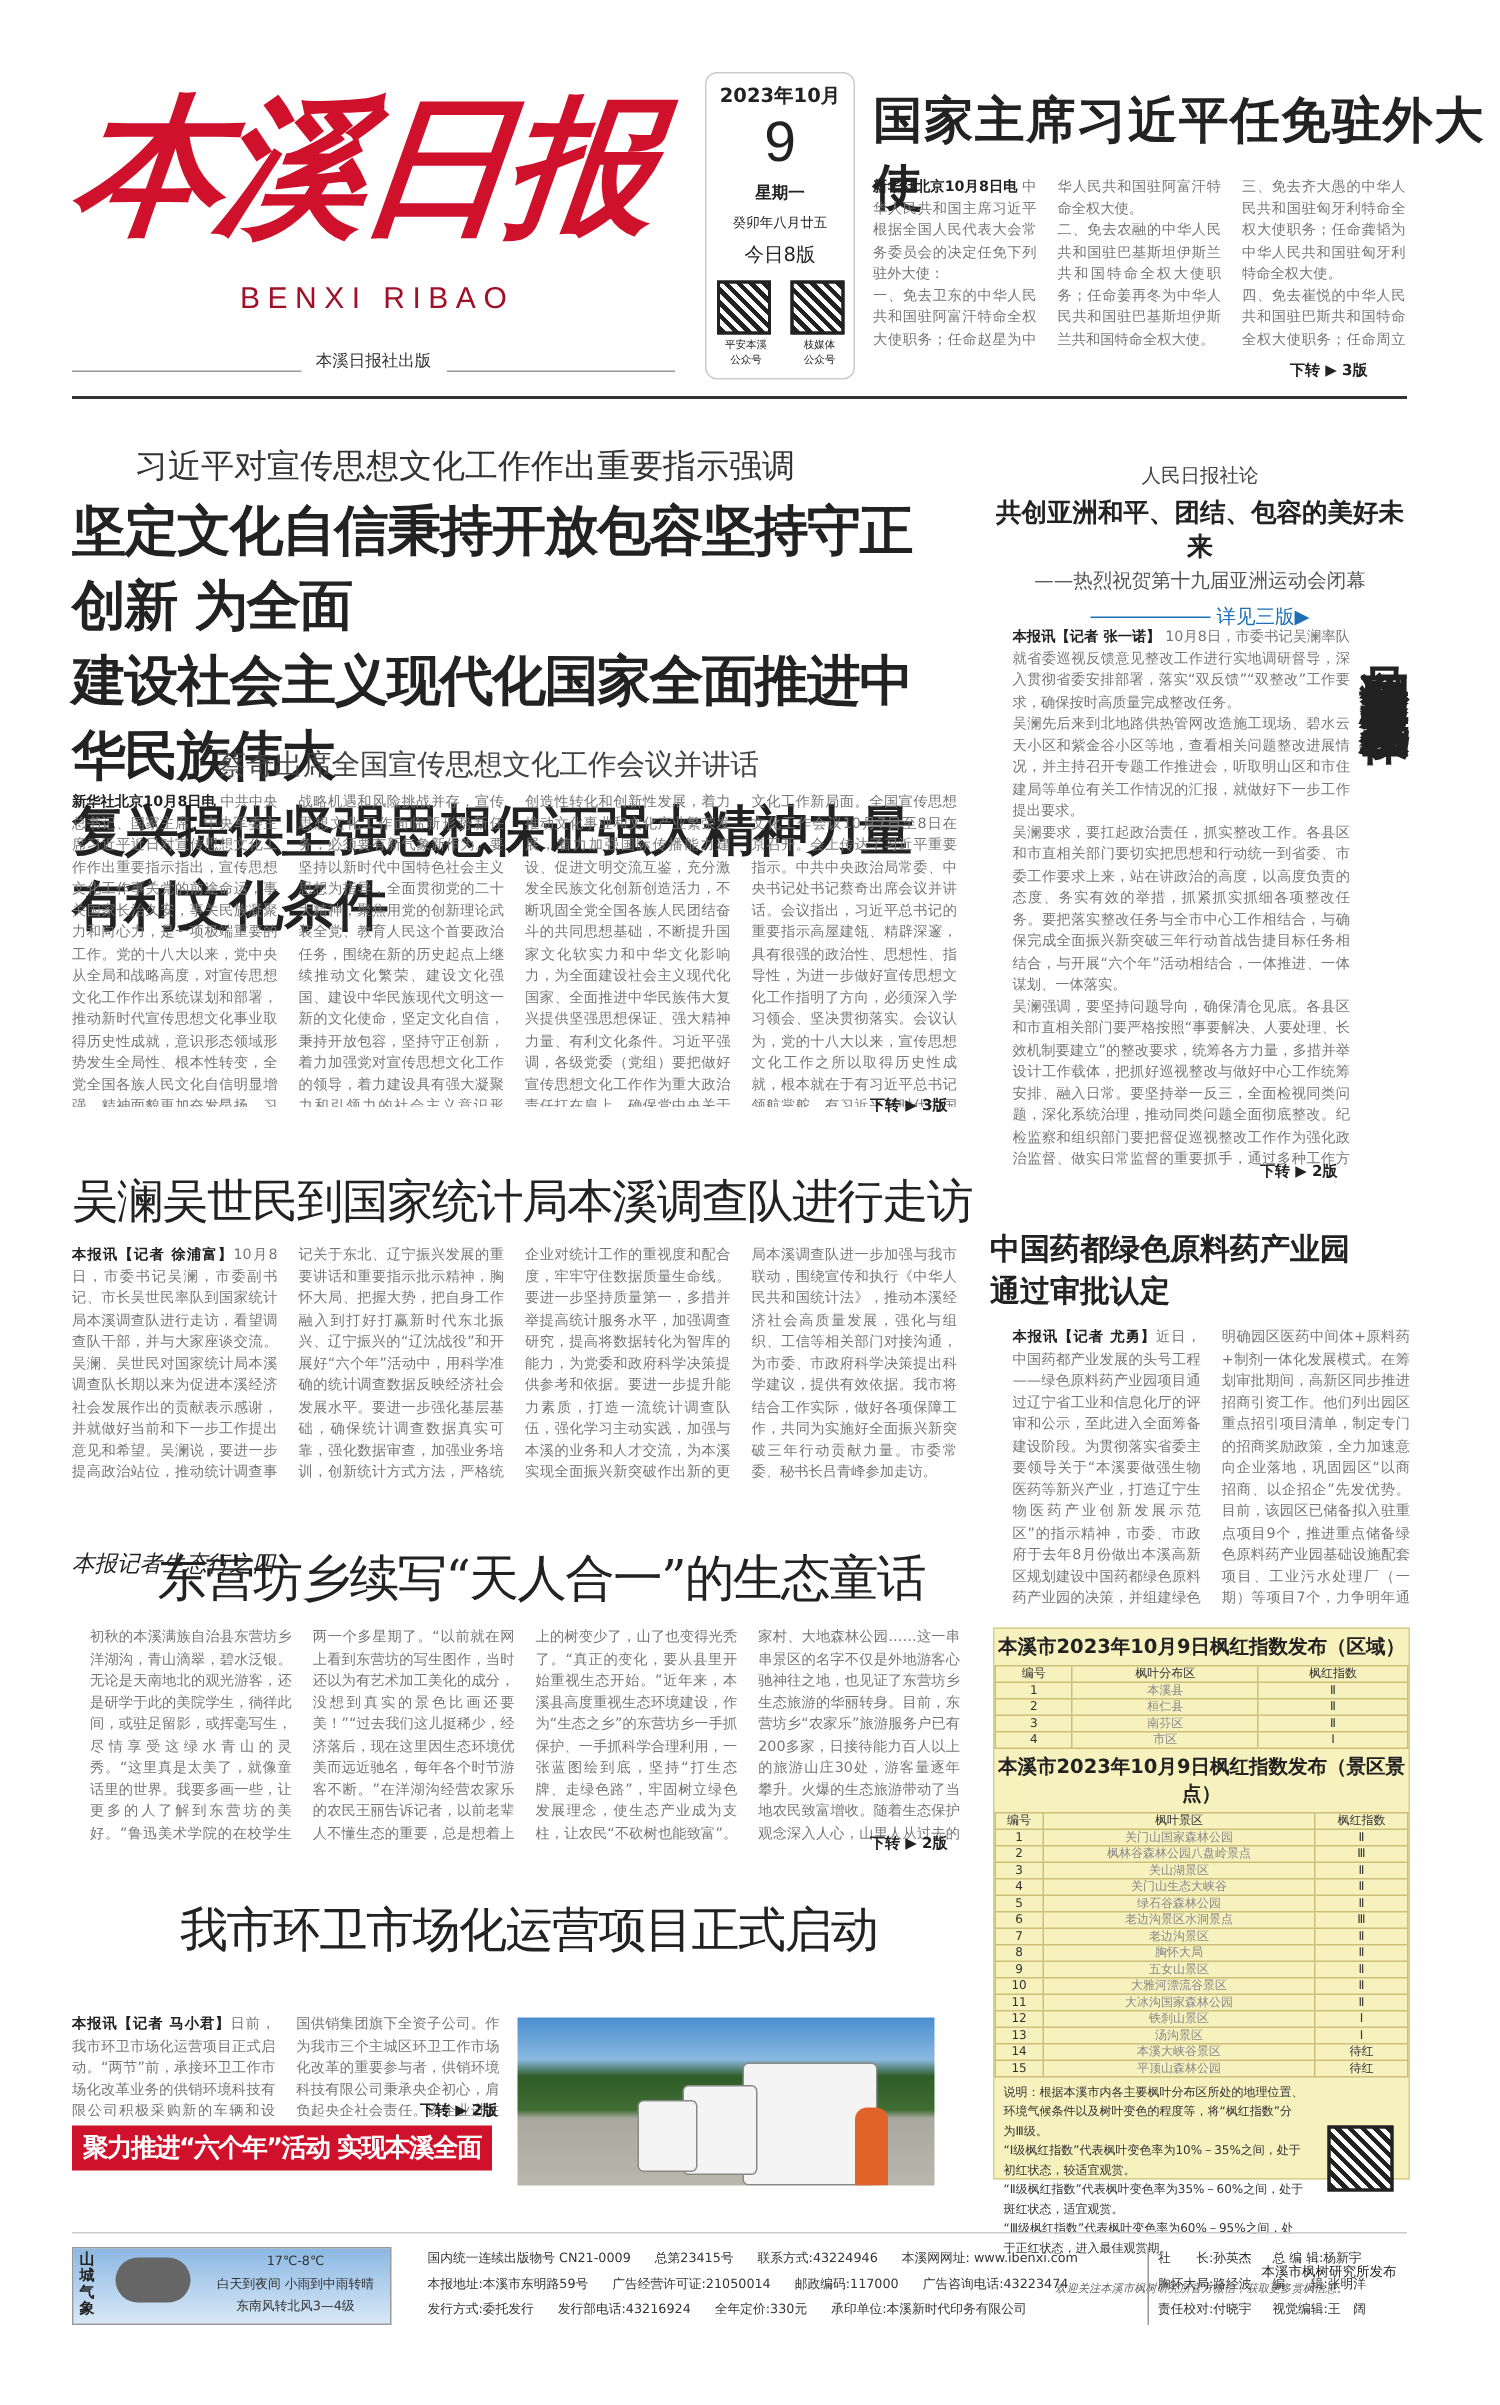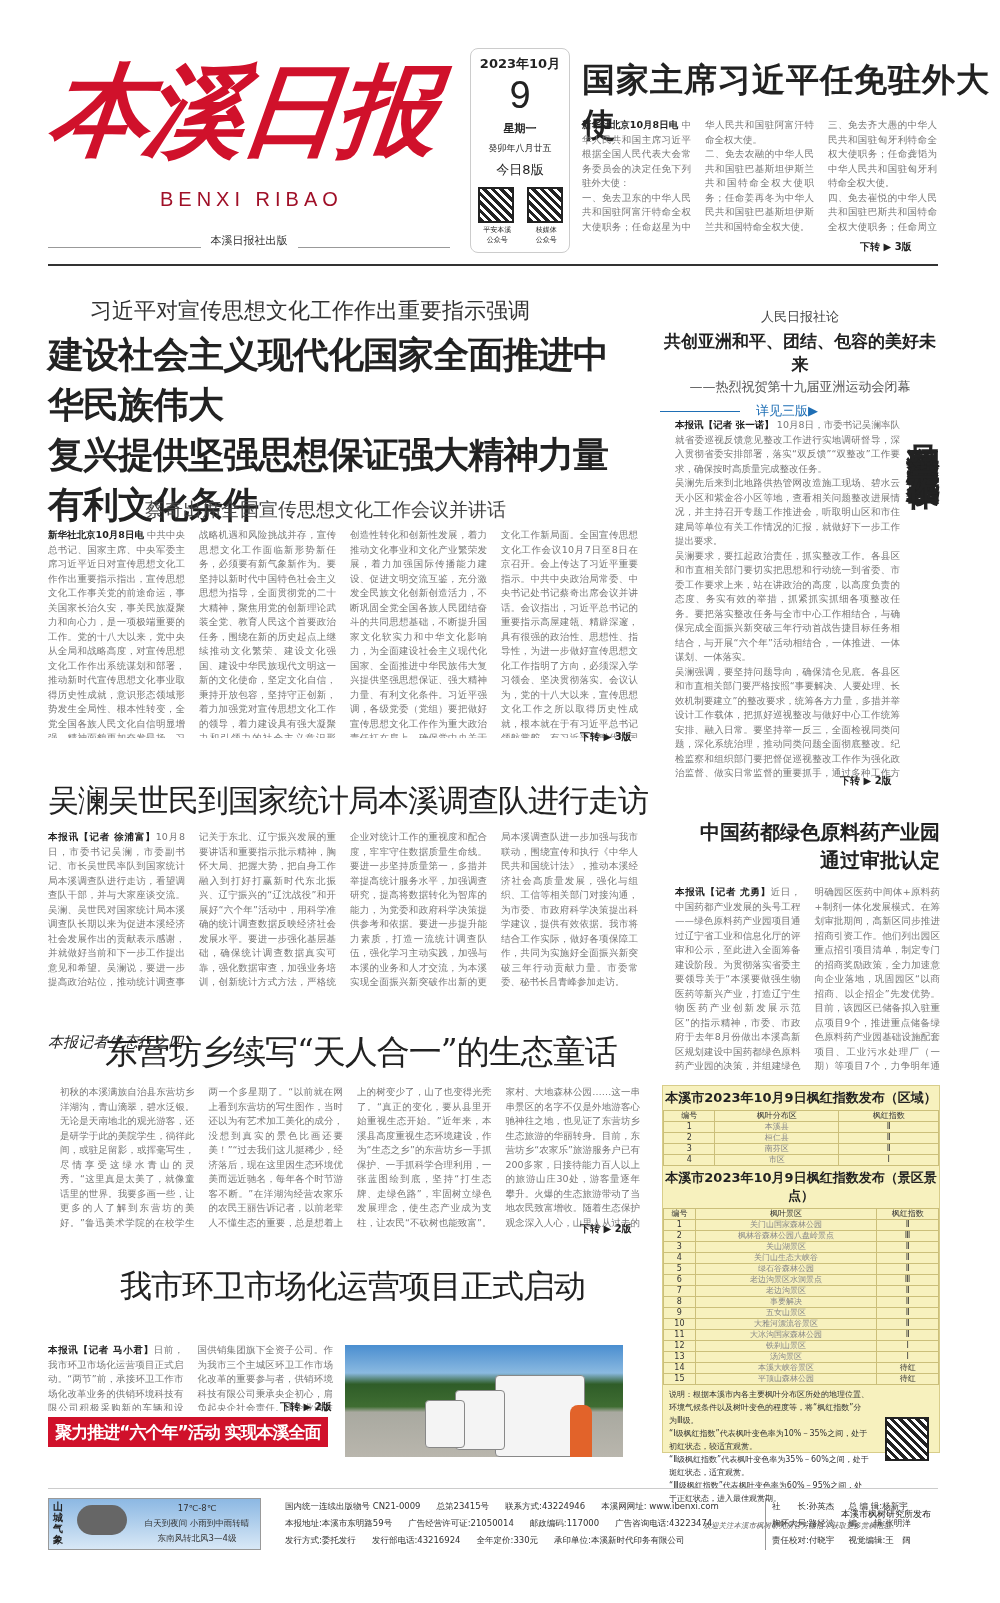--- a/index.html
+++ b/index.html
@@ -82,37 +82,38 @@
   <span>三、免去齐大愚的中华人民共和国驻匈牙利特命全权大使职务；任命龚韬为中华人民共和国驻匈牙利特命全权大使。</span><br>
   <span>四、免去崔悦的中华人民共和国驻巴斯共和国特命全权大使职务；任命周立民为中华人民共和国驻基里巴斯共和国特命全权大使。</span><br>
   
 </div>
 <div class="abs more" style="left:860px;top:240px">下转 ▶ 3版</div>
 
 <div class="abs hr" style="left:48px;top:264px;width:890px"></div>
 
 <div class="abs lead-kicker">习近平对宣传思想文化工作作出重要指示强调</div>
 <div class="abs lead-h">
+  <div>坚定文化自信秉持开放包容坚持守正创新  为全面</div>
   <div>建设社会主义现代化国家全面推进中华民族伟大</div>
   <div>复兴提供坚强思想保证强大精神力量有利文化条件</div>
 </div>
 <div class="abs lead-sub">蔡奇出席全国宣传思想文化工作会议并讲话</div>
 <div class="abs cols body-txt" style="left:48px;top:528px;width:590px;height:210px;overflow:hidden">
   <div><b>新华社北京10月8日电</b> <span>中共中央总书记、国家主席、中央军委主席习近平近日对宣传思想文化工作作出重要指示指出，宣传思想文化工作事关党的前途命运，事关国家长治久安，事关民族凝聚力和向心力，是一项极端重要的工作。党的十八大以来，党中央从全局和战略高度，对宣传思想文化工作作出系统谋划和部署，推动新时代宣传思想文化事业取得历史性成就，意识形态领域形势发生全局性、根本性转变，全党全国各族人民文化自信明显增强，精神面貌更加奋发昂扬。习近平强调，新时代新征程，世界百年未有之大变局加速演进，中华民族伟大复兴进入关键时期，</span></div>
   <div><span>战略机遇和风险挑战并存，宣传思想文化工作面临新形势新任务，必须要有新气象新作为。要坚持以新时代中国特色社会主义思想为指导，全面贯彻党的二十大精神，聚焦用党的创新理论武装全党、教育人民这个首要政治任务，围绕在新的历史起点上继续推动文化繁荣、建设文化强国、建设中华民族现代文明这一新的文化使命，坚定文化自信，秉持开放包容，坚持守正创新，着力加强党对宣传思想文化工作的领导，着力建设具有强大凝聚力和引领力的社会主义意识形态，着力培育和践行社会主义核心价值观，着力提升新闻舆论传播力引导力影响力公信力，着力赓续中华文脉、推动中华优秀传统文化</span></div>
   <div><span>创造性转化和创新性发展，着力推动文化事业和文化产业繁荣发展，着力加强国际传播能力建设、促进文明交流互鉴，充分激发全民族文化创新创造活力，不断巩固全党全国各族人民团结奋斗的共同思想基础，不断提升国家文化软实力和中华文化影响力，为全面建设社会主义现代化国家、全面推进中华民族伟大复兴提供坚强思想保证、强大精神力量、有利文化条件。习近平强调，各级党委（党组）要把做好宣传思想文化工作作为重大政治责任扛在肩上，确保党中央关于文化建设的决策部署落到实处。各级宣传文化部门要强化政治担当，善于改革创新，敢于斗争，不断开创新时代宣传思想</span></div>
   <div><span>文化工作新局面。全国宣传思想文化工作会议10月7日至8日在京召开。会上传达了习近平重要指示。中共中央政治局常委、中央书记处书记蔡奇出席会议并讲话。会议指出，习近平总书记的重要指示高屋建瓴、精辟深邃，具有很强的政治性、思想性、指导性，为进一步做好宣传思想文化工作指明了方向，必须深入学习领会、坚决贯彻落实。会议认为，党的十八大以来，宣传思想文化工作之所以取得历史性成就，根本就在于有习近平总书记领航掌舵，有习近平新时代中国特色社会主义思想科学指引。</span></div>
 </div>
 <div class="abs more" style="left:580px;top:730px">下转 ▶ 3版</div>
 
 <div class="abs" style="left:660px;top:308px;width:280px;text-align:center">
   <div style="font-size:13px;color:#444">人民日报社论</div>
   <div style="font-size:17px;font-weight:bold;margin-top:4px">共创亚洲和平、团结、包容的美好未来</div>
   <div style="font-size:13px;color:#555;margin-top:2px">——热烈祝贺第十九届亚洲运动会闭幕</div>
-  <div style="display:flex;align-items:center;justify-content:flex-start;gap:16px;margin-top:6px">
+  <div style="display:flex;align-items:center;justify-content:center;gap:4px;margin-top:6px">
     <div style="width:80px;height:1px;background:#1f6fb5"></div>
     <span style="color:#1f6fb5;font-size:13px">详见三版▶</span>
   </div>
 </div>
 
 <div class="abs body-txt" style="left:675px;top:418px;width:225px;height:362px;overflow:hidden">
   <b>本报讯【记者 张一诺】</b>
   <span>10月8日，市委书记吴澜率队就省委巡视反馈意见整改工作进行实地调研督导，深入贯彻省委安排部署，落实“双反馈”“双整改”工作要求，确保按时高质量完成整改任务。</span><br>
   <span>吴澜先后来到北地路供热管网改造施工现场、碧水云天小区和紫金谷小区等地，查看相关问题整改进展情况，并主持召开专题工作推进会，听取明山区和市住建局等单位有关工作情况的汇报，就做好下一步工作提出要求。</span><br>
   <span>吴澜要求，要扛起政治责任，抓实整改工作。各县区和市直相关部门要切实把思想和行动统一到省委、市委工作要求上来，站在讲政治的高度，以高度负责的态度、务实有效的举措，抓紧抓实抓细各项整改任务。要把落实整改任务与全市中心工作相结合，与确保完成全面振兴新突破三年行动首战告捷目标任务相结合，与开展“六个年”活动相结合，一体推进、一体谋划、一体落实。</span><br>
@@ -123,21 +124,21 @@
 <div class="abs more" style="left:840px;top:774px">下转 ▶ 2版</div>
 
 <div class="abs h2" style="left:48px;top:780px">吴澜吴世民到国家统计局本溪调查队进行走访</div>
 <div class="abs cols body-txt" style="left:48px;top:830px;width:590px;height:160px;overflow:hidden">
   <div><b>本报讯【记者 徐浦富】</b><span>10月8日，市委书记吴澜，市委副书记、市长吴世民率队到国家统计局本溪调查队进行走访，看望调查队干部，并与大家座谈交流。吴澜、吴世民对国家统计局本溪调查队长期以来为促进本溪经济社会发展作出的贡献表示感谢，并就做好当前和下一步工作提出意见和希望。吴澜说，要进一步提高政治站位，推动统计调查事业健康发展，深入学习贯彻习近平总书</span></div>
   <div><span>记关于东北、辽宁振兴发展的重要讲话和重要指示批示精神，胸怀大局、把握大势，把自身工作融入到打好打赢新时代东北振兴、辽宁振兴的“辽沈战役”和开展好“六个年”活动中，用科学准确的统计调查数据反映经济社会发展水平。要进一步强化基层基础，确保统计调查数据真实可靠，强化数据审查，加强业务培训，创新统计方式方法，严格统计执法，通过建立长效机制等方式，进一步提高全社会</span></div>
   <div><span>企业对统计工作的重视度和配合度，牢牢守住数据质量生命线。要进一步坚持质量第一，多措并举提高统计服务水平，加强调查研究，提高将数据转化为智库的能力，为党委和政府科学决策提供参考和依据。要进一步提升能力素质，打造一流统计调查队伍，强化学习主动实践，加强与本溪的业务和人才交流，为本溪实现全面振兴新突破作出新的更大贡献。吴世民表示，希望国家统计</span></div>
   <div><span>局本溪调查队进一步加强与我市联动，围绕宣传和执行《中华人民共和国统计法》，推动本溪经济社会高质量发展，强化与组织、工信等相关部门对接沟通，为市委、市政府科学决策提出科学建议，提供有效依据。我市将结合工作实际，做好各项保障工作，共同为实施好全面振兴新突破三年行动贡献力量。市委常委、秘书长吕青峰参加走访。</span></div>
 </div>
 
-<div class="abs" style="left:660px;top:818px;width:280px;text-align:right;font-size:20px;line-height:28px;font-weight:bold">
+<div class="abs" style="left:660px;top:818px;width:280px;text-align:left;font-size:20px;line-height:28px;font-weight:bold">
   <div>中国药都绿色原料药产业园</div>
   <div>通过审批认定</div>
 </div>
 <div class="abs cols body-txt" style="left:675px;top:885px;width:265px;height:185px;overflow:hidden">
   <div><b>本报讯【记者 尤勇】</b><span>近日，中国药都产业发展的头号工程——绿色原料药产业园项目通过辽宁省工业和信息化厅的评审和公示，至此进入全面筹备建设阶段。为贯彻落实省委主要领导关于“本溪要做强生物医药等新兴产业，打造辽宁生物医药产业创新发展示范区”的指示精神，市委、市政府于去年8月份做出本溪高新区规划建设中国药都绿色原料药产业园的决策，并组建绿色原料药产业园工作专班，聘请行业专家科学谋划本地绿色原料药产业园鲜明定位与特色名片，</span></div>
   <div><span>明确园区医药中间体+原料药+制剂一体化发展模式。在筹划审批期间，高新区同步推进招商引资工作。他们列出园区重点招引项目清单，制定专门的招商奖励政策，全力加速意向企业落地，巩固园区“以商招商、以企招企”先发优势。目前，该园区已储备拟入驻重点项目9个，推进重点储备绿色原料药产业园基础设施配套项目、工业污水处理厂（一期）等项目7个，力争明年通过建设期认定，早日建成一座比肩市国内有文化、有底蕴、有内涵、有品位的绿色原料药产业园区。</span></div>
 </div>
 
 <div class="abs" style="left:48px;top:1033px;font-size:15px;font-family:'DejaVu Serif',serif;font-style:italic">本报记者生态行之四</div>
 <div class="abs h2" style="left:105px;top:1030px;font-size:33px">东营坊乡续写“天人合一”的生态童话</div>
@@ -218,21 +219,21 @@
           <td>老边沟景区水洞景点</td>
           <td class="v">Ⅲ</td>
         </tr>
     <tr>
           <td class="n">7</td>
           <td>老边沟景区</td>
           <td class="v">Ⅱ</td>
         </tr>
     <tr>
           <td class="n">8</td>
-          <td>事要解决</td>
+          <td>胸怀大局</td>
           <td class="v">Ⅱ</td>
         </tr>
     <tr>
           <td class="n">9</td>
           <td>五女山景区</td>
           <td class="v">Ⅱ</td>
         </tr>
     <tr>
           <td class="n">10</td>
           <td>大雅河漂流谷景区</td>

